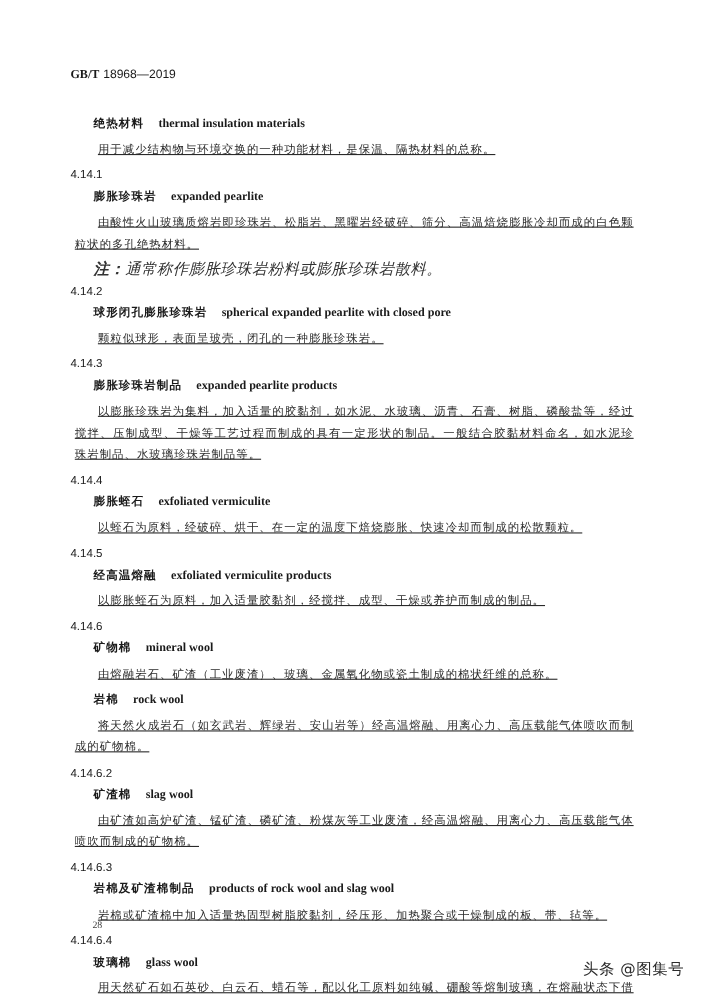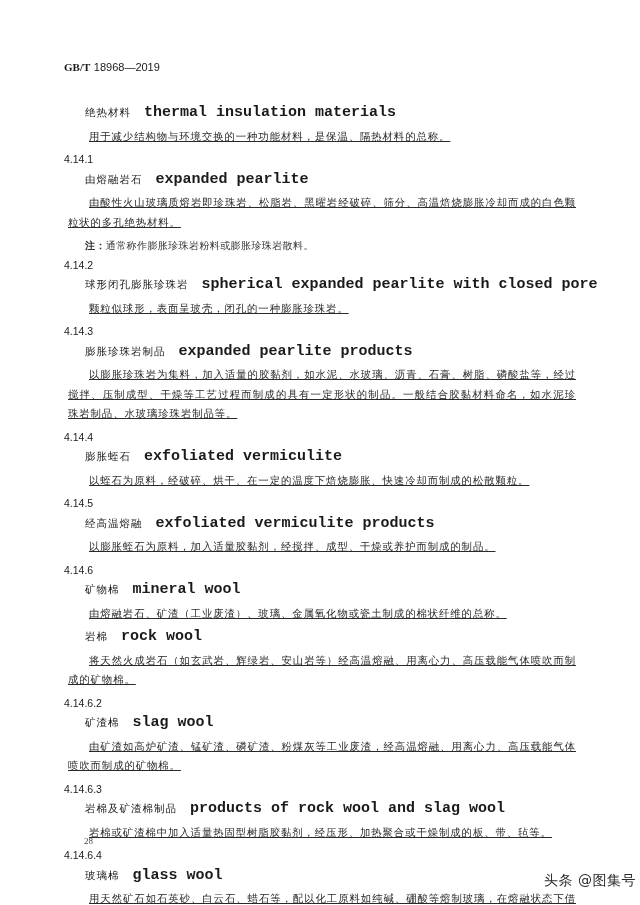--- a/index.html
+++ b/index.html
@@ -16,36 +16,36 @@
   .header .std-num { font-family: "Liberation Sans", sans-serif; }
   .content { position: absolute; left: 64px; top: 103px; width: 516px; }
   .secnum {
     font-family: "Liberation Sans", sans-serif; font-size: 10.5px; color: #1a1a1a;
     height: 19.5px; line-height: 19.5px; margin: 0;
   }
   .term {
     padding-left: 21px; font-size: 10.5px; height: 19.5px; line-height: 19.5px;
     font-weight: bold; color: #1a1a1a; white-space: nowrap;
   }
-  .term .cn { font-family: "DejaVu Sans", sans-serif; font-weight: normal; letter-spacing: 1px; text-align: center; }
-  .term .en { font-family: Liberation Mono, monospace; font-weight: bold; margin-left: 13px; font-size: 15px; }
+  .term .cn { font-family: "DejaVu Sans", sans-serif; font-weight: bold; letter-spacing: 1px; text-align: center; }
+  .term .en { font-family: Liberation Serif, serif; font-weight: bold; margin-left: 13px; font-size: 11px; }
   .body-text {
     text-indent: 21px; font-size: 10.4px; line-height: 19.5px; margin: 4px;
     letter-spacing: 0.9px; color: #2a2a2a; text-align: justify; text-decoration: underline;
   }
   .note {
-    padding-left: 21px; font-size: 10px; line-height: 19.5px; color: #333; letter-spacing: 0.4px;
+    padding-left: 21px; font-size: 14px; line-height: 19.5px; color: #333; letter-spacing: 0.4px; font-style: italic;
   }
   .note .note-label { font-weight: bold; }
   .page-number {
     position: absolute; left: 84px; top: 836px; font-size: 9px; color: #444;
     font-family: "Liberation Serif", serif;
   }
   .watermark {
-    position: absolute; left: 544px; top: 872px; font-size: 14px; color: #2b2b2b;
+    position: absolute; left: 530px; top: 872px; font-size: 14px; color: #2b2b2b;
     font-family: "DejaVu Sans", sans-serif; letter-spacing: 0.5px;
     text-shadow: 0 0 1px #fff, 0 0 2px #fff;
   }
 </style>
 </head>
 <body>
 
 <div class="page">
   <div class="header">
     <span class="std-prefix">GB/T</span>
@@ -54,21 +54,21 @@
 
   <div class="content">
 
     <div class="term">
       <span class="cn">绝热材料</span><span class="en">thermal insulation materials</span>
     </div>
     <p class="body-text">用于减少结构物与环境交换的一种功能材料，是保温、隔热材料的总称。</p>
 
     <div class="secnum">4.14.1</div>
     <div class="term">
-      <span class="cn">由熔融岩石</span><span class="en">expanded pearlite</span>
+      <span class="cn">膨胀珍珠岩</span><span class="en">expanded pearlite</span>
     </div>
     <p class="body-text">由酸性火山玻璃质熔岩即珍珠岩、松脂岩、黑曜岩经破碎、筛分、高温焙烧膨胀冷却而成的白色颗粒状的多孔绝热材料。</p>
     <div class="note">
       <span class="note-label">注：</span><span>通常称作膨胀珍珠岩粉料或膨胀珍珠岩散料。</span>
     </div>
 
     <div class="secnum">4.14.2</div>
     <div class="term">
       <span class="cn">球形闭孔膨胀珍珠岩</span><span class="en">spherical expanded pearlite with closed pore</span>
     </div>

